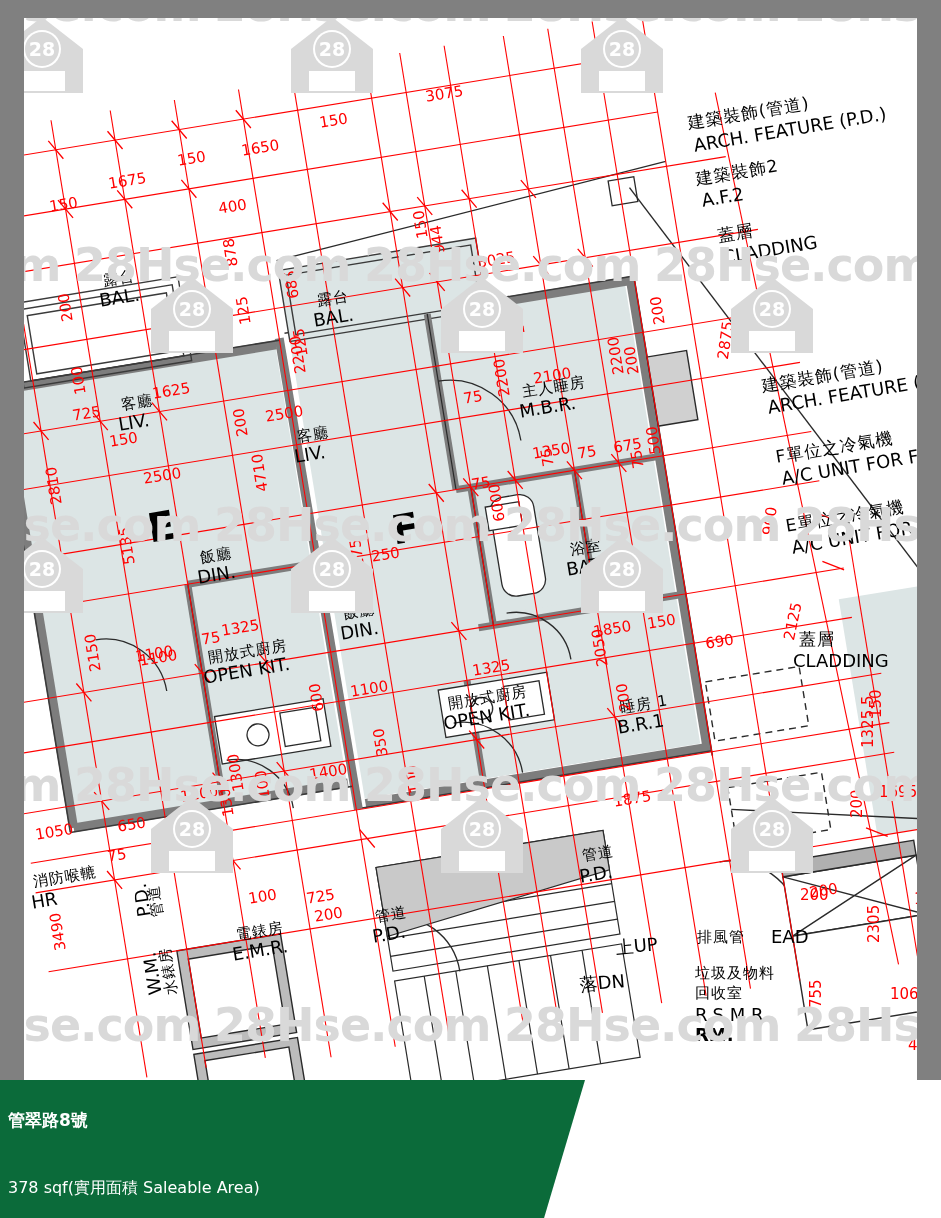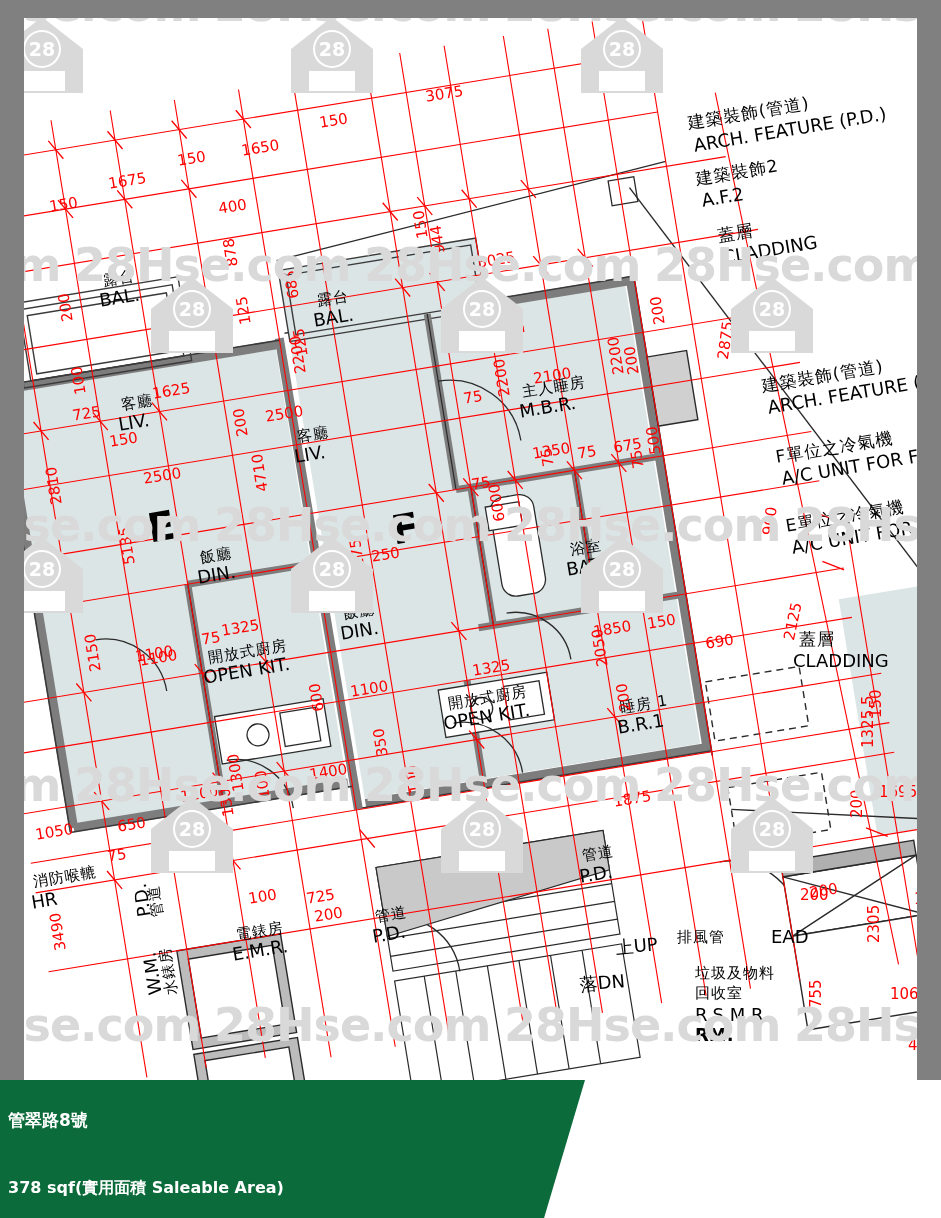--- a/index.html
+++ b/index.html
@@ -39,21 +39,21 @@
   .footer { position:absolute; left:0; top:1080px; width:941px; height:138px; background:#ffffff; }
   .footer-green {
     position:absolute; left:0; top:0; width:585px; height:138px;
     background:#0b6b3a;
     clip-path: polygon(0 0, 100% 0, 93% 100%, 0 100%);
   }
   .footer-green .ftxt { position:absolute; left:8px; color:#ffffff; font-family:"DejaVu Sans", sans-serif; }
   .f-title  { top:5px;  font-size:25px; font-weight:bold; letter-spacing:0px; }
   .f-addr   { top:29px; font-size:17px; font-weight:bold; }
   .f-block  { top:69px; font-size:16px; font-weight:bold; }
-  .f-area   { top:98px; font-size:16px; font-weight:bold; }
+  .f-area   { top:98px; font-size:16px; font-weight:normal; }
 
   
   .plan { position:absolute; left:0; top:0; width:893px; height:1062px; z-index:2; }
   .plan svg { position:absolute; left:0; top:0; }
 
   .lbl {
     position:absolute; white-space:nowrap;
     font-family:"DejaVu Sans", sans-serif;
     color:#000; z-index:4;
     transform-origin:left top;
@@ -305,21 +305,21 @@
 
         <div class="lbl lbl-cn" style="left:350px;top:892px;transform:rotate(-9.3deg);">管道</div>
         <div class="lbl lbl-en" style="left:347px;top:910px;transform:rotate(-9.3deg);">P.D.</div>
 
         <div class="lbl lbl-cn" style="left:557px;top:831px;transform:rotate(-9.3deg);">管道</div>
         <div class="lbl lbl-en" style="left:554px;top:850px;transform:rotate(-9.3deg);">P.D.</div>
 
         <div class="lbl lbl-en" style="left:591px;top:921px;transform:rotate(-5deg);">上UP</div>
         <div class="lbl lbl-en" style="left:555px;top:958px;transform:rotate(-5deg);">落DN</div>
 
-        <div class="lbl lbl-cn" style="left:653px;top:912px;">排風管</div>
+        <div class="lbl lbl-cn" style="left:673px;top:912px;">排風管</div>
         <div class="lbl lbl-en" style="left:747px;top:910px;">EAD</div>
 
         <div class="lbl lbl-cn" style="left:671px;top:948px;">垃圾及物料</div>
         <div class="lbl lbl-cn" style="left:671px;top:968px;text-align:right;">回收室</div>
         <div class="lbl lbl-en" style="left:671px;top:988px;">R.S.M.R</div>
         <div class="lbl lbl-en" style="left:671px;top:1008px;font-weight:bold;">RM.</div>
 
         <div class="lbl lbl-unit" style="left:120px;top:488px;transform:rotate(-9.3deg);">E</div>
         <div class="lbl lbl-unit" style="left:364px;top:490px;transform:rotate(-9.3deg);">F</div>
 

